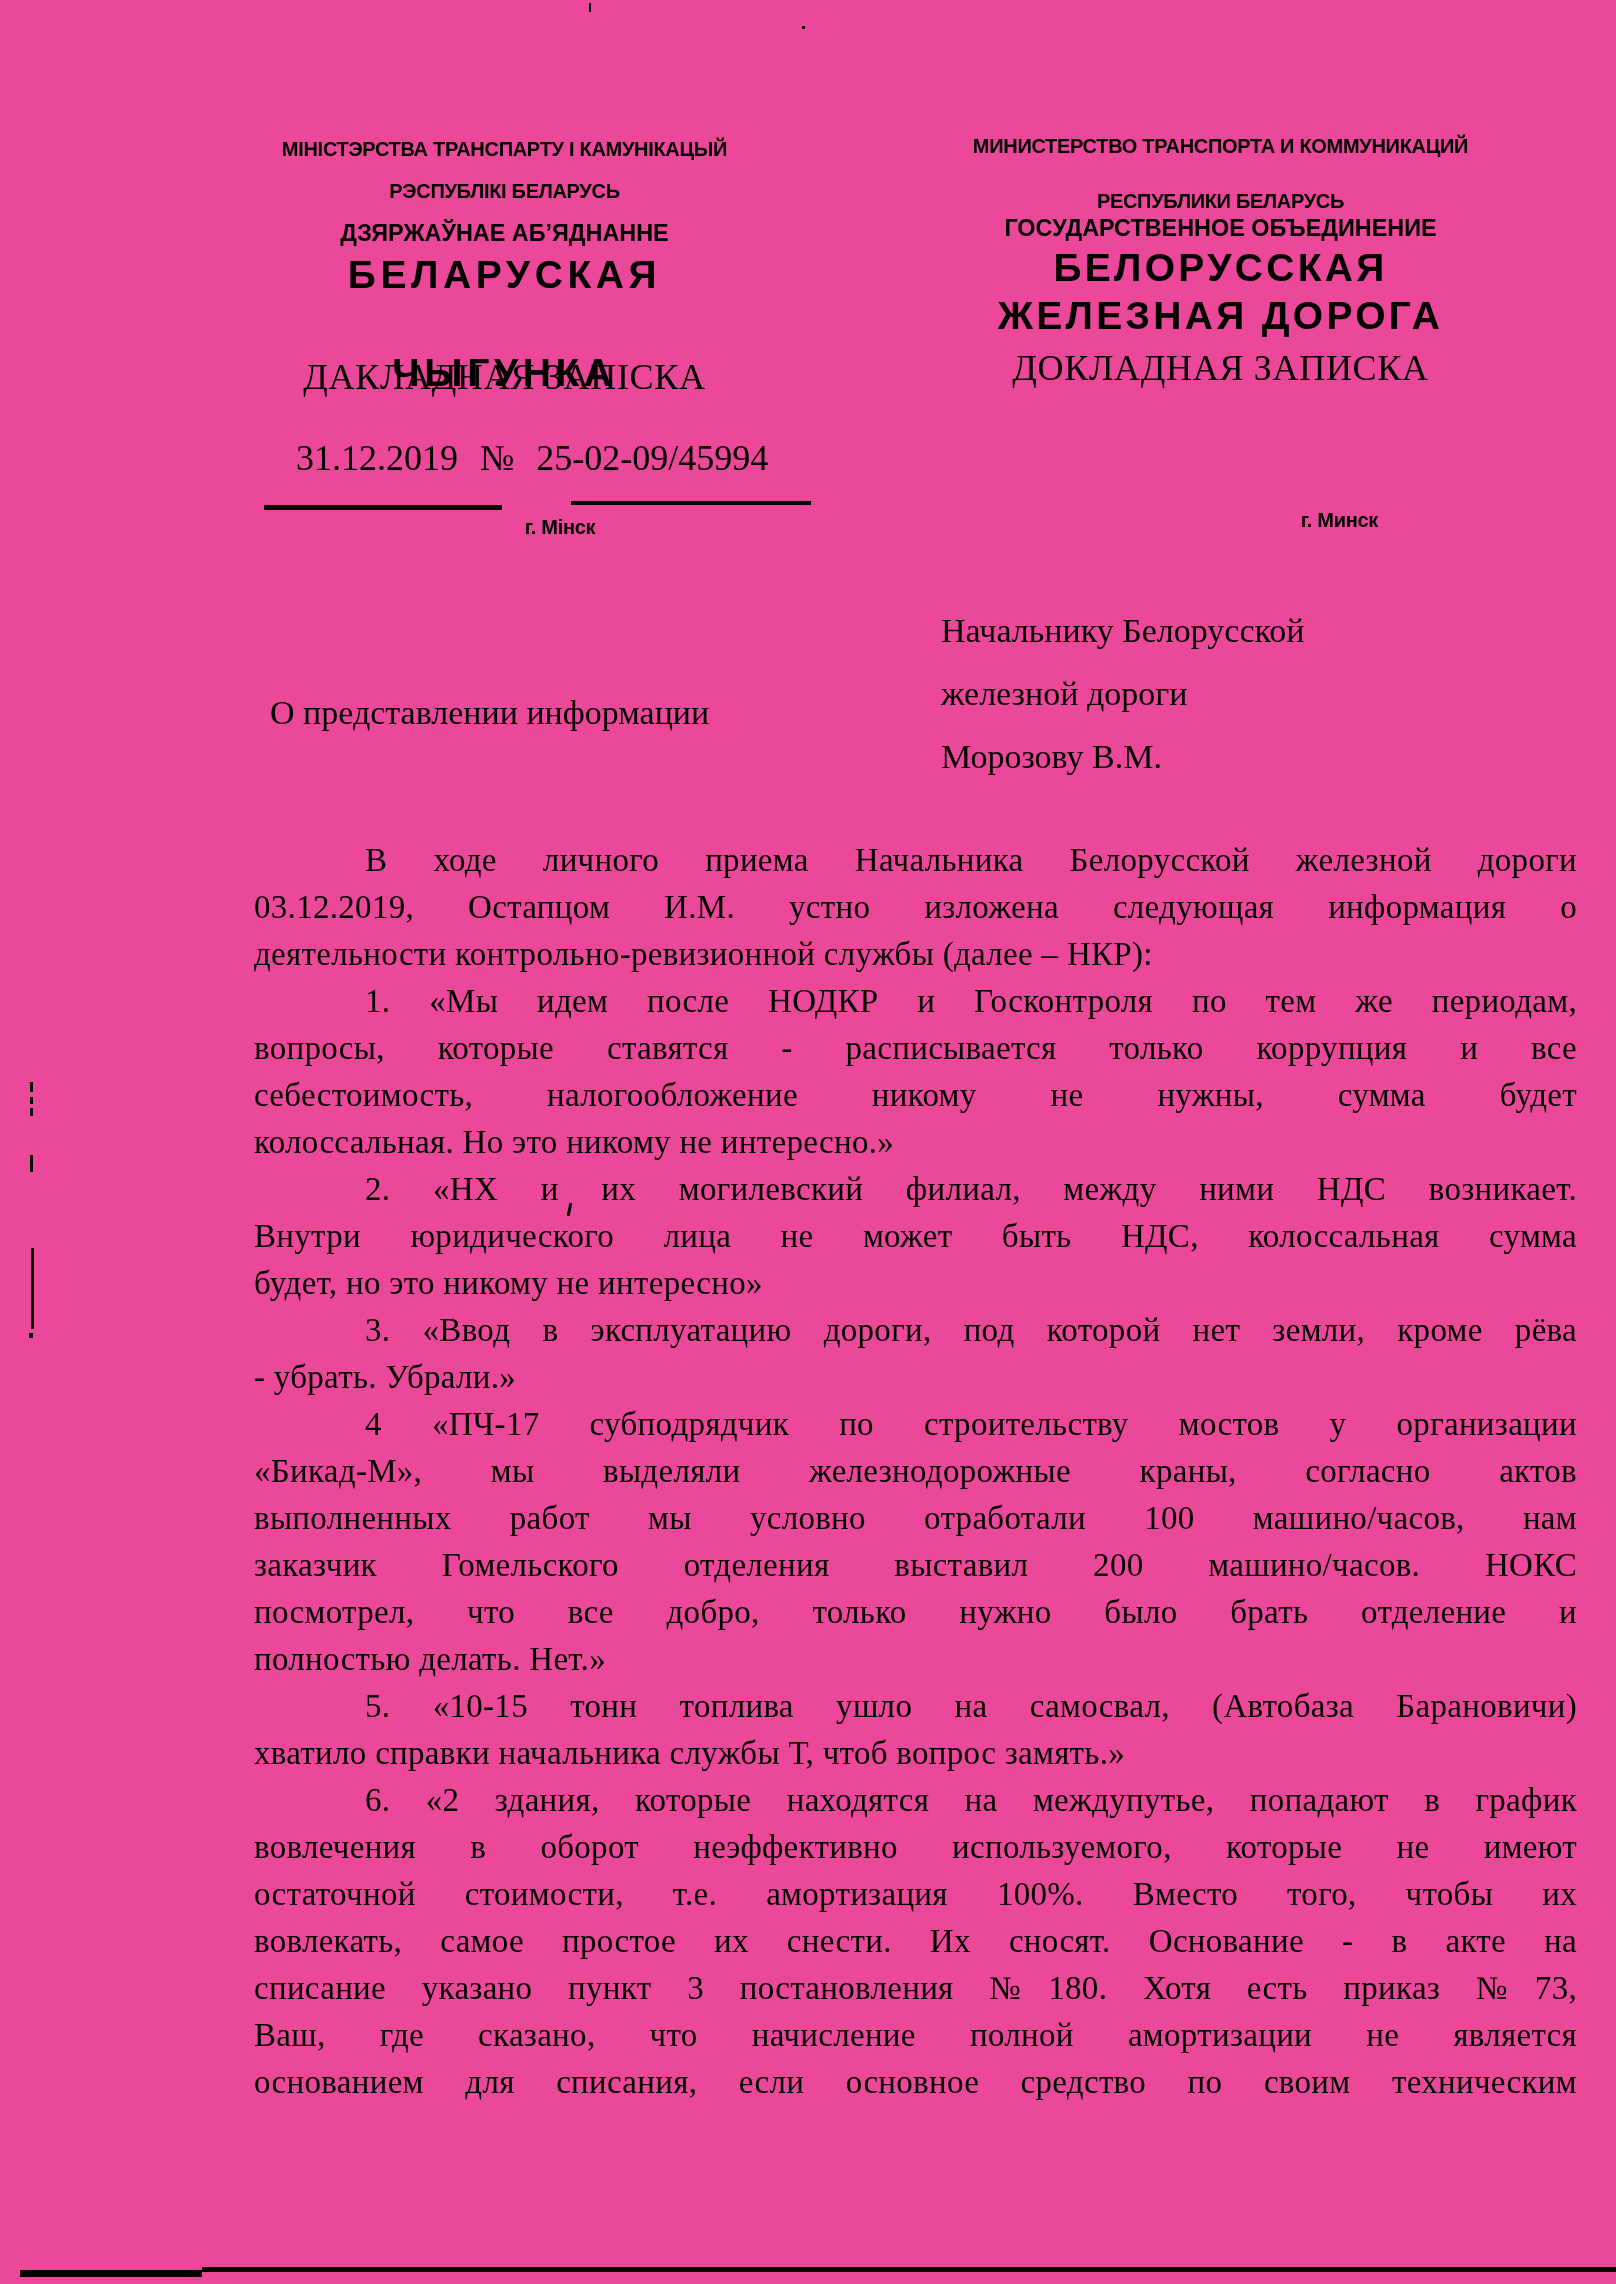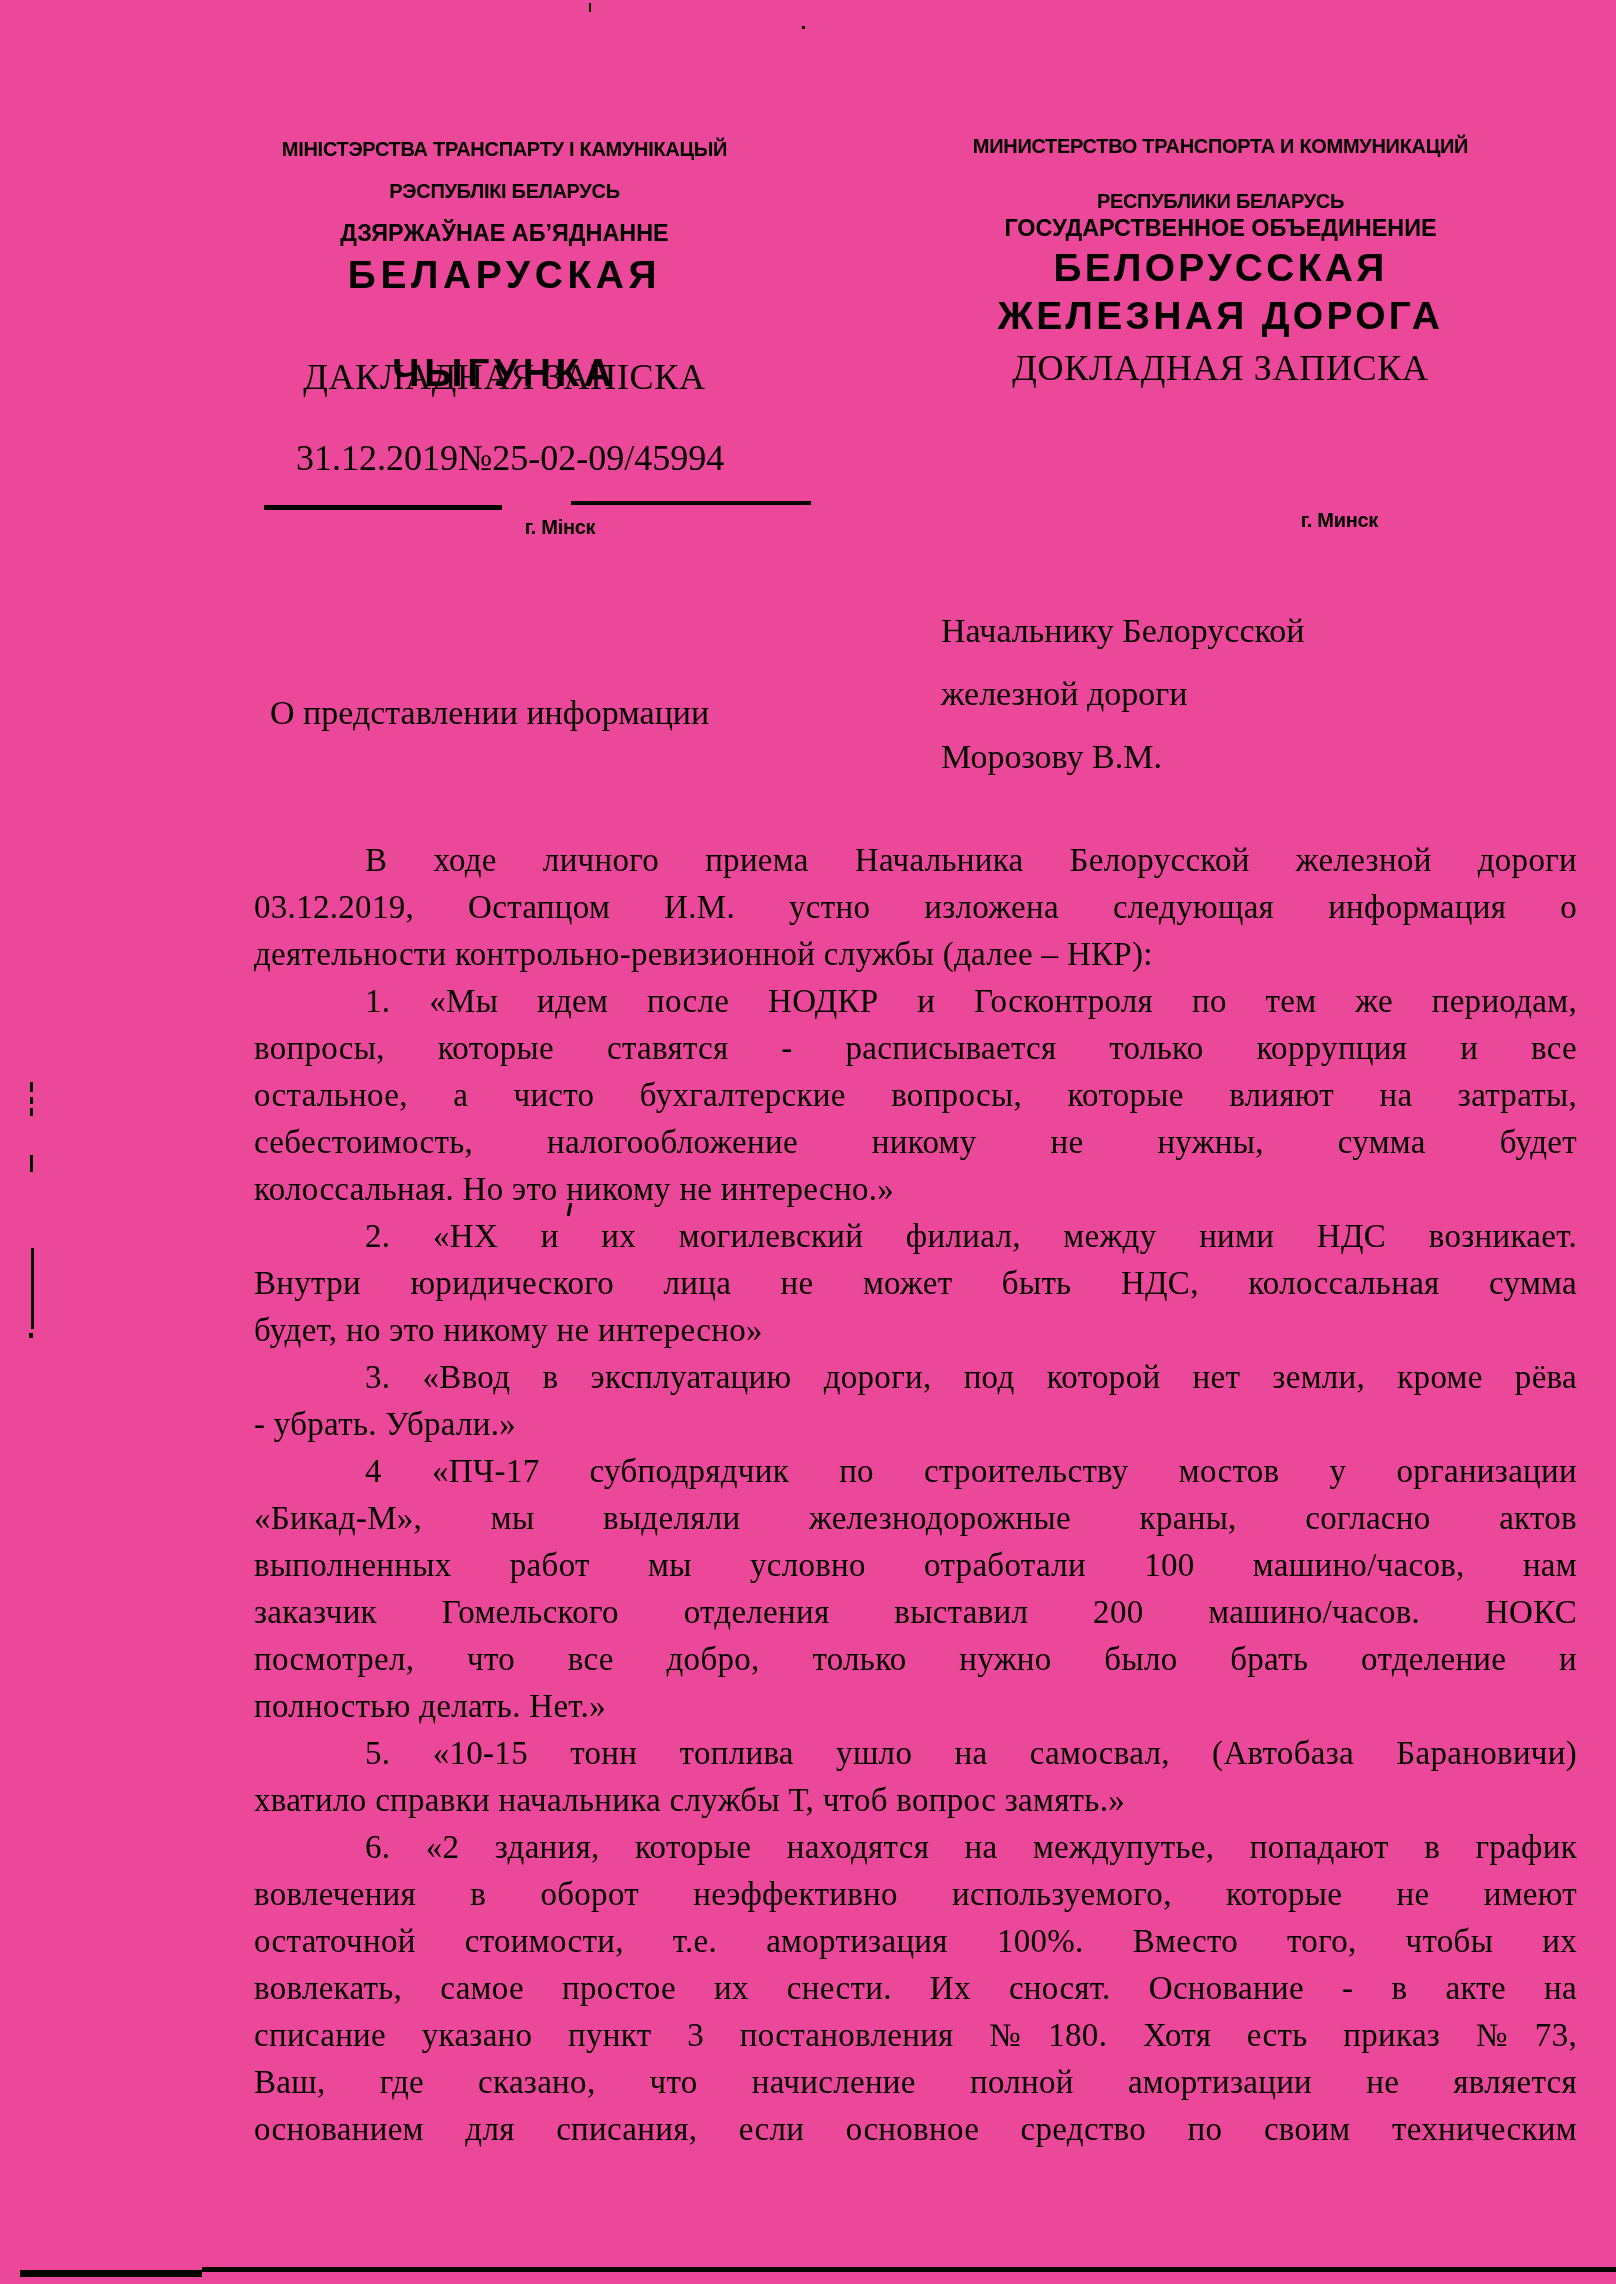--- a/index.html
+++ b/index.html
@@ -12,21 +12,21 @@
 
   
   .hcol{position:absolute;width:553px;text-align:center;}
   .h-small{font-size:20px;letter-spacing:-0.3px;line-height:23.4px;}
   .h-mid{font-size:23.4px;letter-spacing:0px;line-height:27px;}
   .h-big{font-size:39px;letter-spacing:4.6px;line-height:43px;}
   .h-big2{font-size:39px;letter-spacing:3.3px;line-height:43px;}
   .h-doctype{font-size:36px;letter-spacing:0.7px;line-height:40px;font-weight:normal;}
 
   
-  .dateline{position:absolute;left:296px;top:437px;display:flex;font-size:36px;}
+  .dateline{position:absolute;left:296px;top:437px;display:flex;column-gap:22px;font-size:36px;}
   .uline{position:absolute;background:#000;}
   .city{position:absolute;width:260px;text-align:center;font-size:20px;letter-spacing:-0.3px;}
 
   .addr{position:absolute;left:941px;top:599px;font-size:34px;line-height:63px;white-space:nowrap;}
   .subject{position:absolute;left:270px;top:694px;font-size:34px;white-space:nowrap;}
 
   
   .bodytext{position:absolute;left:254px;top:837px;width:1323px;font-size:33px;letter-spacing:0.3px;}
   .bl{height:47px;line-height:47px;box-sizing:border-box;overflow:visible;}
   .j{text-align:justify;text-align-last:justify;}
@@ -81,21 +81,20 @@
 
   <div class="bodytext serif">
     <div class="para">
       <div class="bl j ind">В ходе личного приема Начальника Белорусской железной дороги</div>
       <div class="bl j">03.12.2019, Остапцом И.М. устно изложена следующая информация о</div>
       <div class="bl">деятельности контрольно-ревизионной службы (далее – НКР):</div>
     </div>
     <div class="para">
       <div class="bl j ind">1. «Мы идем после НОДКР и Госконтроля по тем же периодам,</div>
       <div class="bl j">вопросы, которые ставятся - расписывается только коррупция и все</div>
-      <div class="bl j">остальное, а чисто бухгалтерские вопросы, которые влияют на затраты,</div>
       <div class="bl j">себестоимость, налогообложение никому не нужны, сумма будет</div>
       <div class="bl">колоссальная. Но это никому не интересно.»</div>
     </div>
     <div class="para">
       <div class="bl j ind">2. «НХ и их могилевский филиал, между ними НДС возникает.</div>
       <div class="bl j">Внутри юридического лица не может быть НДС, колоссальная сумма</div>
       <div class="bl">будет, но это никому не интересно»</div>
     </div>
     <div class="para">
       <div class="bl j ind">3. «Ввод в эксплуатацию дороги, под которой нет земли, кроме рёва</div>

